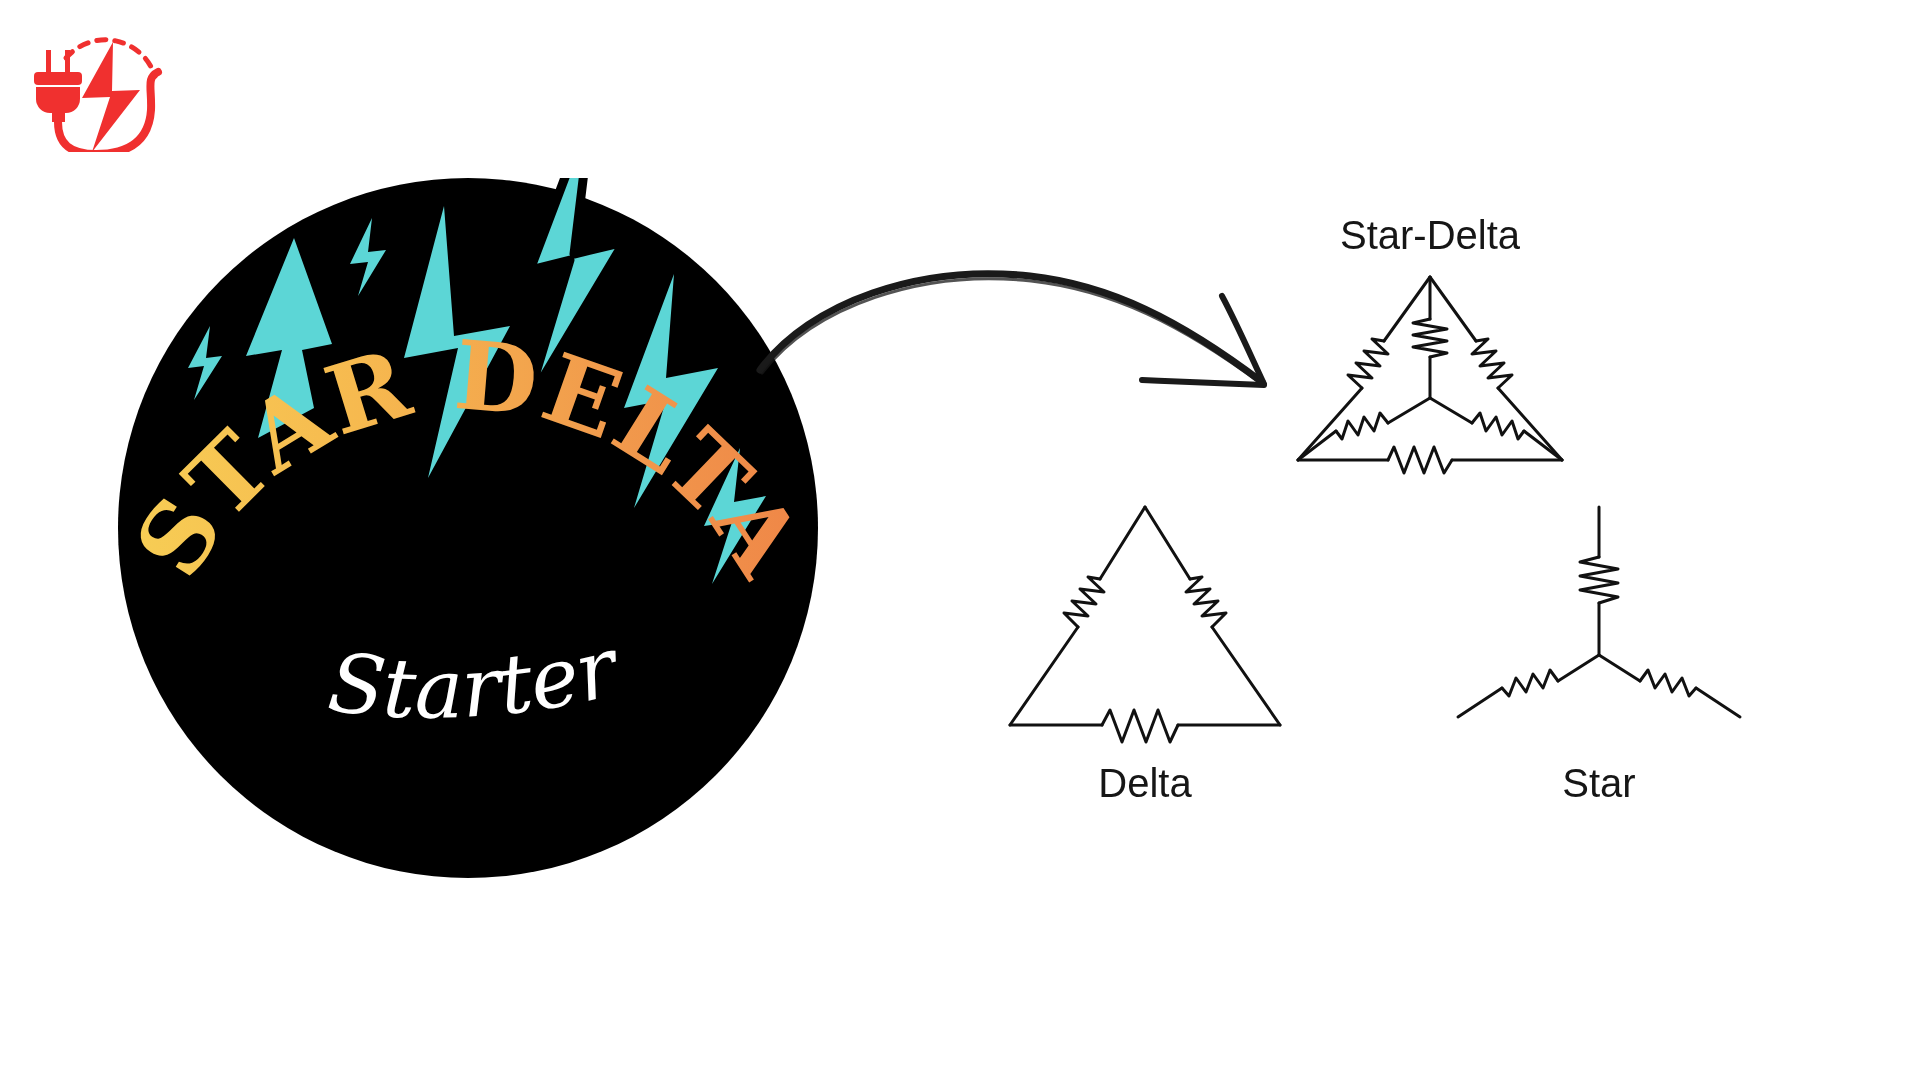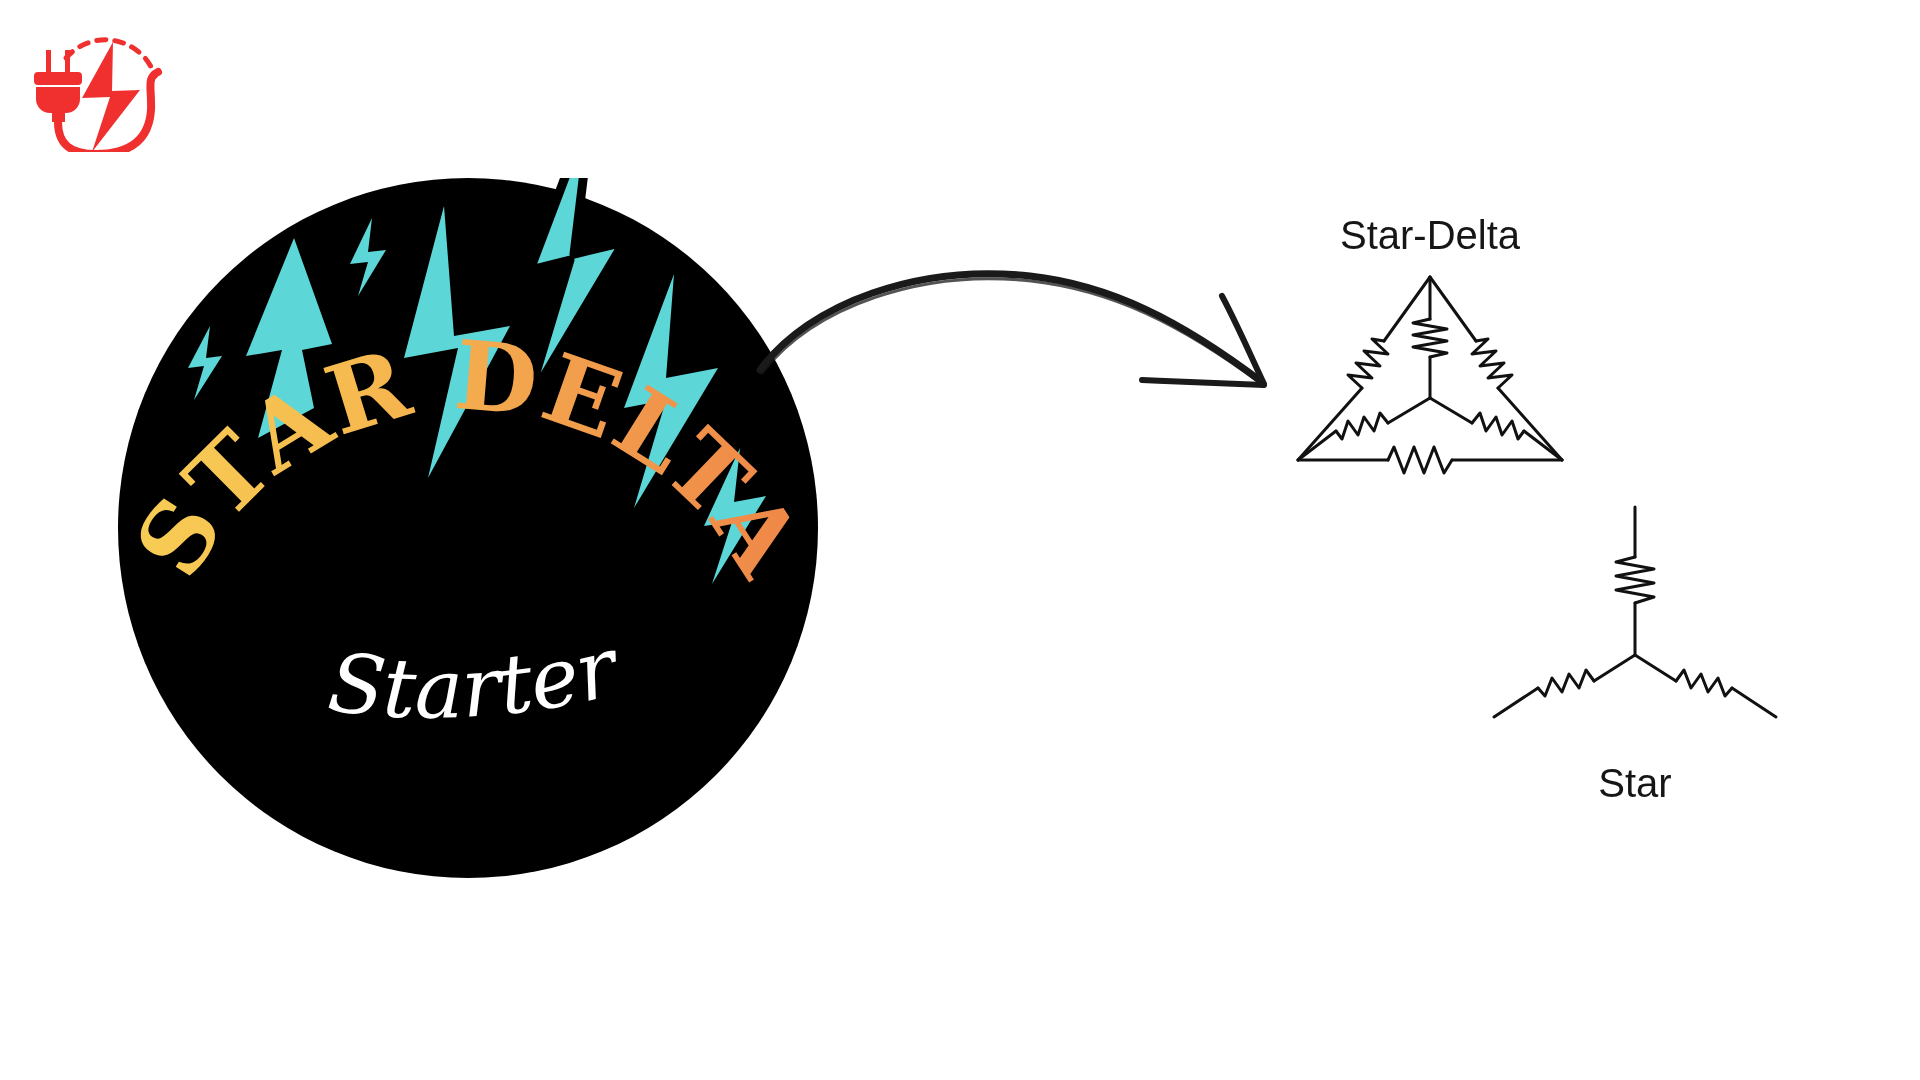--- a/index.html
+++ b/index.html
@@ -65,21 +65,21 @@
 
   .diag-label {
     font-family: "Liberation Sans", sans-serif;
     font-size: 40px;
     fill: #161616;
     text-anchor: middle;
   }
 
   #stardelta-group { left: 1280px; top: 215px; width: 300px; height: 310px; }
   #delta-group     { left: 1000px; top: 495px; width: 290px; height: 320px; }
-  #star-group      { left: 1490px; top: 495px; width: 290px; height: 320px; }
+  #star-group      { left: 1454px; top: 495px; width: 290px; height: 320px; }
 
   
   .arrow-layer {
     position: absolute;
     left: 750px;
     top: 240px;
     width: 600px;
     height: 200px;
   }
 </style>
@@ -191,20 +191,39 @@
         <path d="M108 208 L100 198 L94 216 L84 202 L78 220 L68 206 L62 224 L56 216"></path>
         <path d="M56 216 L18 245"></path>
 
         <path d="M150 183 L192 208"></path>
         <path d="M192 208 L200 198 L206 216 L216 202 L222 220 L232 206 L238 224 L244 216"></path>
         <path d="M244 216 L282 245"></path>
       </g>
     </svg>
   </div>
 
+  <div class="diagram" id="delta-group">
+    <svg viewBox="0 0 290 320" width="290" height="320">
+      <g stroke="#111111" stroke-width="3" fill="none" stroke-linecap="round" stroke-linejoin="round">
+
+        <path d="M145 12 L100 84"></path>
+        <path d="M100 84 L88 82 L104 97 L80 94 L96 109 L72 106 L88 121 L64 118 L78 132"></path>
+        <path d="M78 132 L10 230"></path>
+
+        <path d="M145 12 L190 84"></path>
+        <path d="M190 84 L202 82 L186 97 L210 94 L194 109 L218 106 L202 121 L226 118 L212 132"></path>
+        <path d="M212 132 L280 230"></path>
+
+        <path d="M10 230 L102 230"></path>
+        <path d="M102 230 L110 215 L122 247 L134 215 L146 247 L158 215 L170 247 L178 230"></path>
+        <path d="M178 230 L280 230"></path>
+      </g>
+      <text class="diag-label" x="145" y="302" id="lblDelta">Delta</text>
+    </svg>
+  </div>
 
   <div class="diagram" id="star-group">
     <svg viewBox="0 0 290 320" width="290" height="320">
       <g stroke="#111111" stroke-width="3" fill="none" stroke-linecap="round" stroke-linejoin="round">
 
         <path d="M145 12 L145 62"></path>
         <path d="M145 62 L126 67 L164 74 L126 81 L164 88 L126 95 L164 102 L145 108"></path>
         <path d="M145 108 L145 160"></path>
 
         <path d="M145 160 L104 186"></path>

